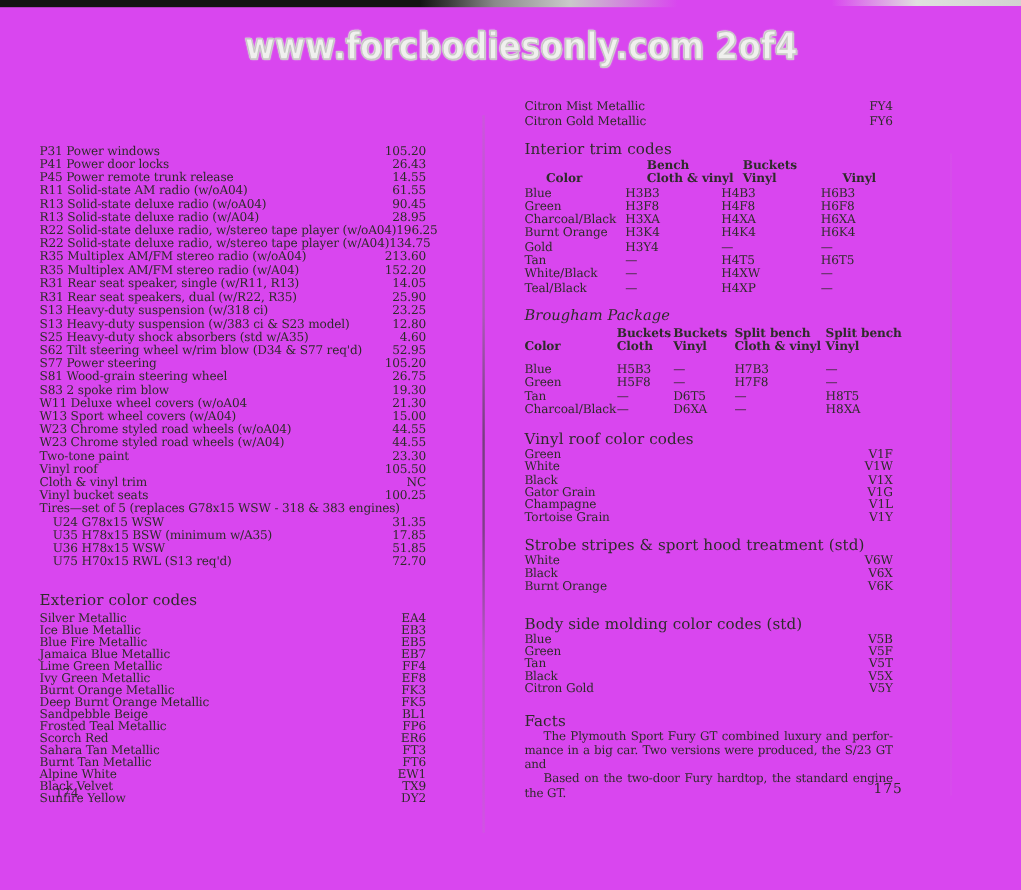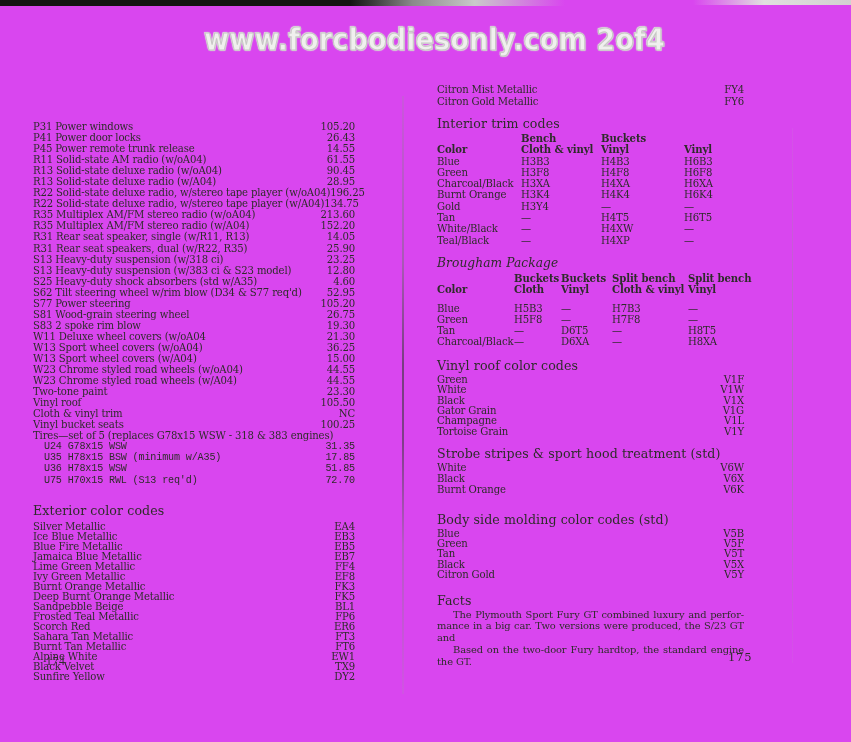--- a/index.html
+++ b/index.html
@@ -34,21 +34,21 @@
   .page-left  { position:absolute; left:33px;  top:81px; width:322px;margin-top:40px; }
   .page-right { position:absolute; left:437px; top:84px; width:307px; }
 
   .list { font-size:10.1px; letter-spacing:-0.15px; }
   .prow { display:flex; justify-content:space-between; }
   .lbl  { white-space:nowrap; }
   .val  { text-align:right; white-space:nowrap; }
 
   .options .prow, .tires .prow, .tires-header { line-height:11.05px; }
   .tires-header { font-size:10.1px; letter-spacing:-0.15px; }
-  .tires { padding-left:11px;font-family:Liberation Mono, monospace; }
+  .tires { padding-left:11px; }
   .colors .prow { line-height:10.0px; }
   .citron .prow { line-height:11.5px; }
   .rlist .prow  { line-height:10.4px; }
   .strobe-list .prow { line-height:10.8px; }
 
   .heading { font-weight:normal; font-size:12.6px; line-height:15px; letter-spacing:0.1px; white-space:nowrap; }
   .page-left .heading { margin-top:17px; margin-bottom:4px; }
   .h-interior { margin-top:9px;  margin-bottom:2px; }
   .h-brougham { margin-top:10px; margin-bottom:2px; font-style:italic; font-size:12.2px; }
   .h-vinyl    { margin-top:10px; margin-bottom:2px; }
@@ -155,24 +155,20 @@
         </div>
         <div class="prow">
           <span class="lbl">S83 2 spoke rim blow</span>
           <span class="val">19.30</span>
         </div>
         <div class="prow">
           <span class="lbl">W11 Deluxe wheel covers (w/oA04</span>
           <span class="val">21.30</span>
         </div>
         <div class="prow">
-          <span class="lbl">W13 Sport wheel covers (w/oA04)</span>
-          <span class="val">36.25</span>
-        </div>
-        <div class="prow">
           <span class="lbl">W13 Sport wheel covers (w/A04)</span>
           <span class="val">15.00</span>
         </div>
         <div class="prow">
           <span class="lbl">W23 Chrome styled road wheels (w/oA04)</span>
           <span class="val">44.55</span>
         </div>
         <div class="prow">
           <span class="lbl">W23 Chrome styled road wheels (w/A04)</span>
           <span class="val">44.55</span>
@@ -288,21 +284,21 @@
           <span class="lbl">Citron Mist Metallic</span>
           <span class="val">FY4</span>
         </div>
         <div class="prow">
           <span class="lbl">Citron Gold Metallic</span>
           <span class="val">FY6</span>
         </div>
       </div>
     <div class="heading h-interior">Interior trim codes</div>
     <div class="tbl trim">
-        <div class="grid-part ghead" style="grid-template-columns: 84px 80px 83px 60px;">
+        <div class="grid-part ghead" style="grid-template-columns: 84px 80px 83px 60px; margin-left: 18px;">
           <span class="hcell"></span>
           <span class="hcell">Bench</span>
           <span class="hcell">Buckets</span>
           <span class="hcell"></span>
           <span class="hcell">Color</span>
           <span class="hcell">Cloth &amp; vinyl</span>
           <span class="hcell">Vinyl</span>
           <span class="hcell">Vinyl</span>
         </div>
         <div class="grid-part gbody" style="grid-template-columns: 84px 80px 83px 60px;">

